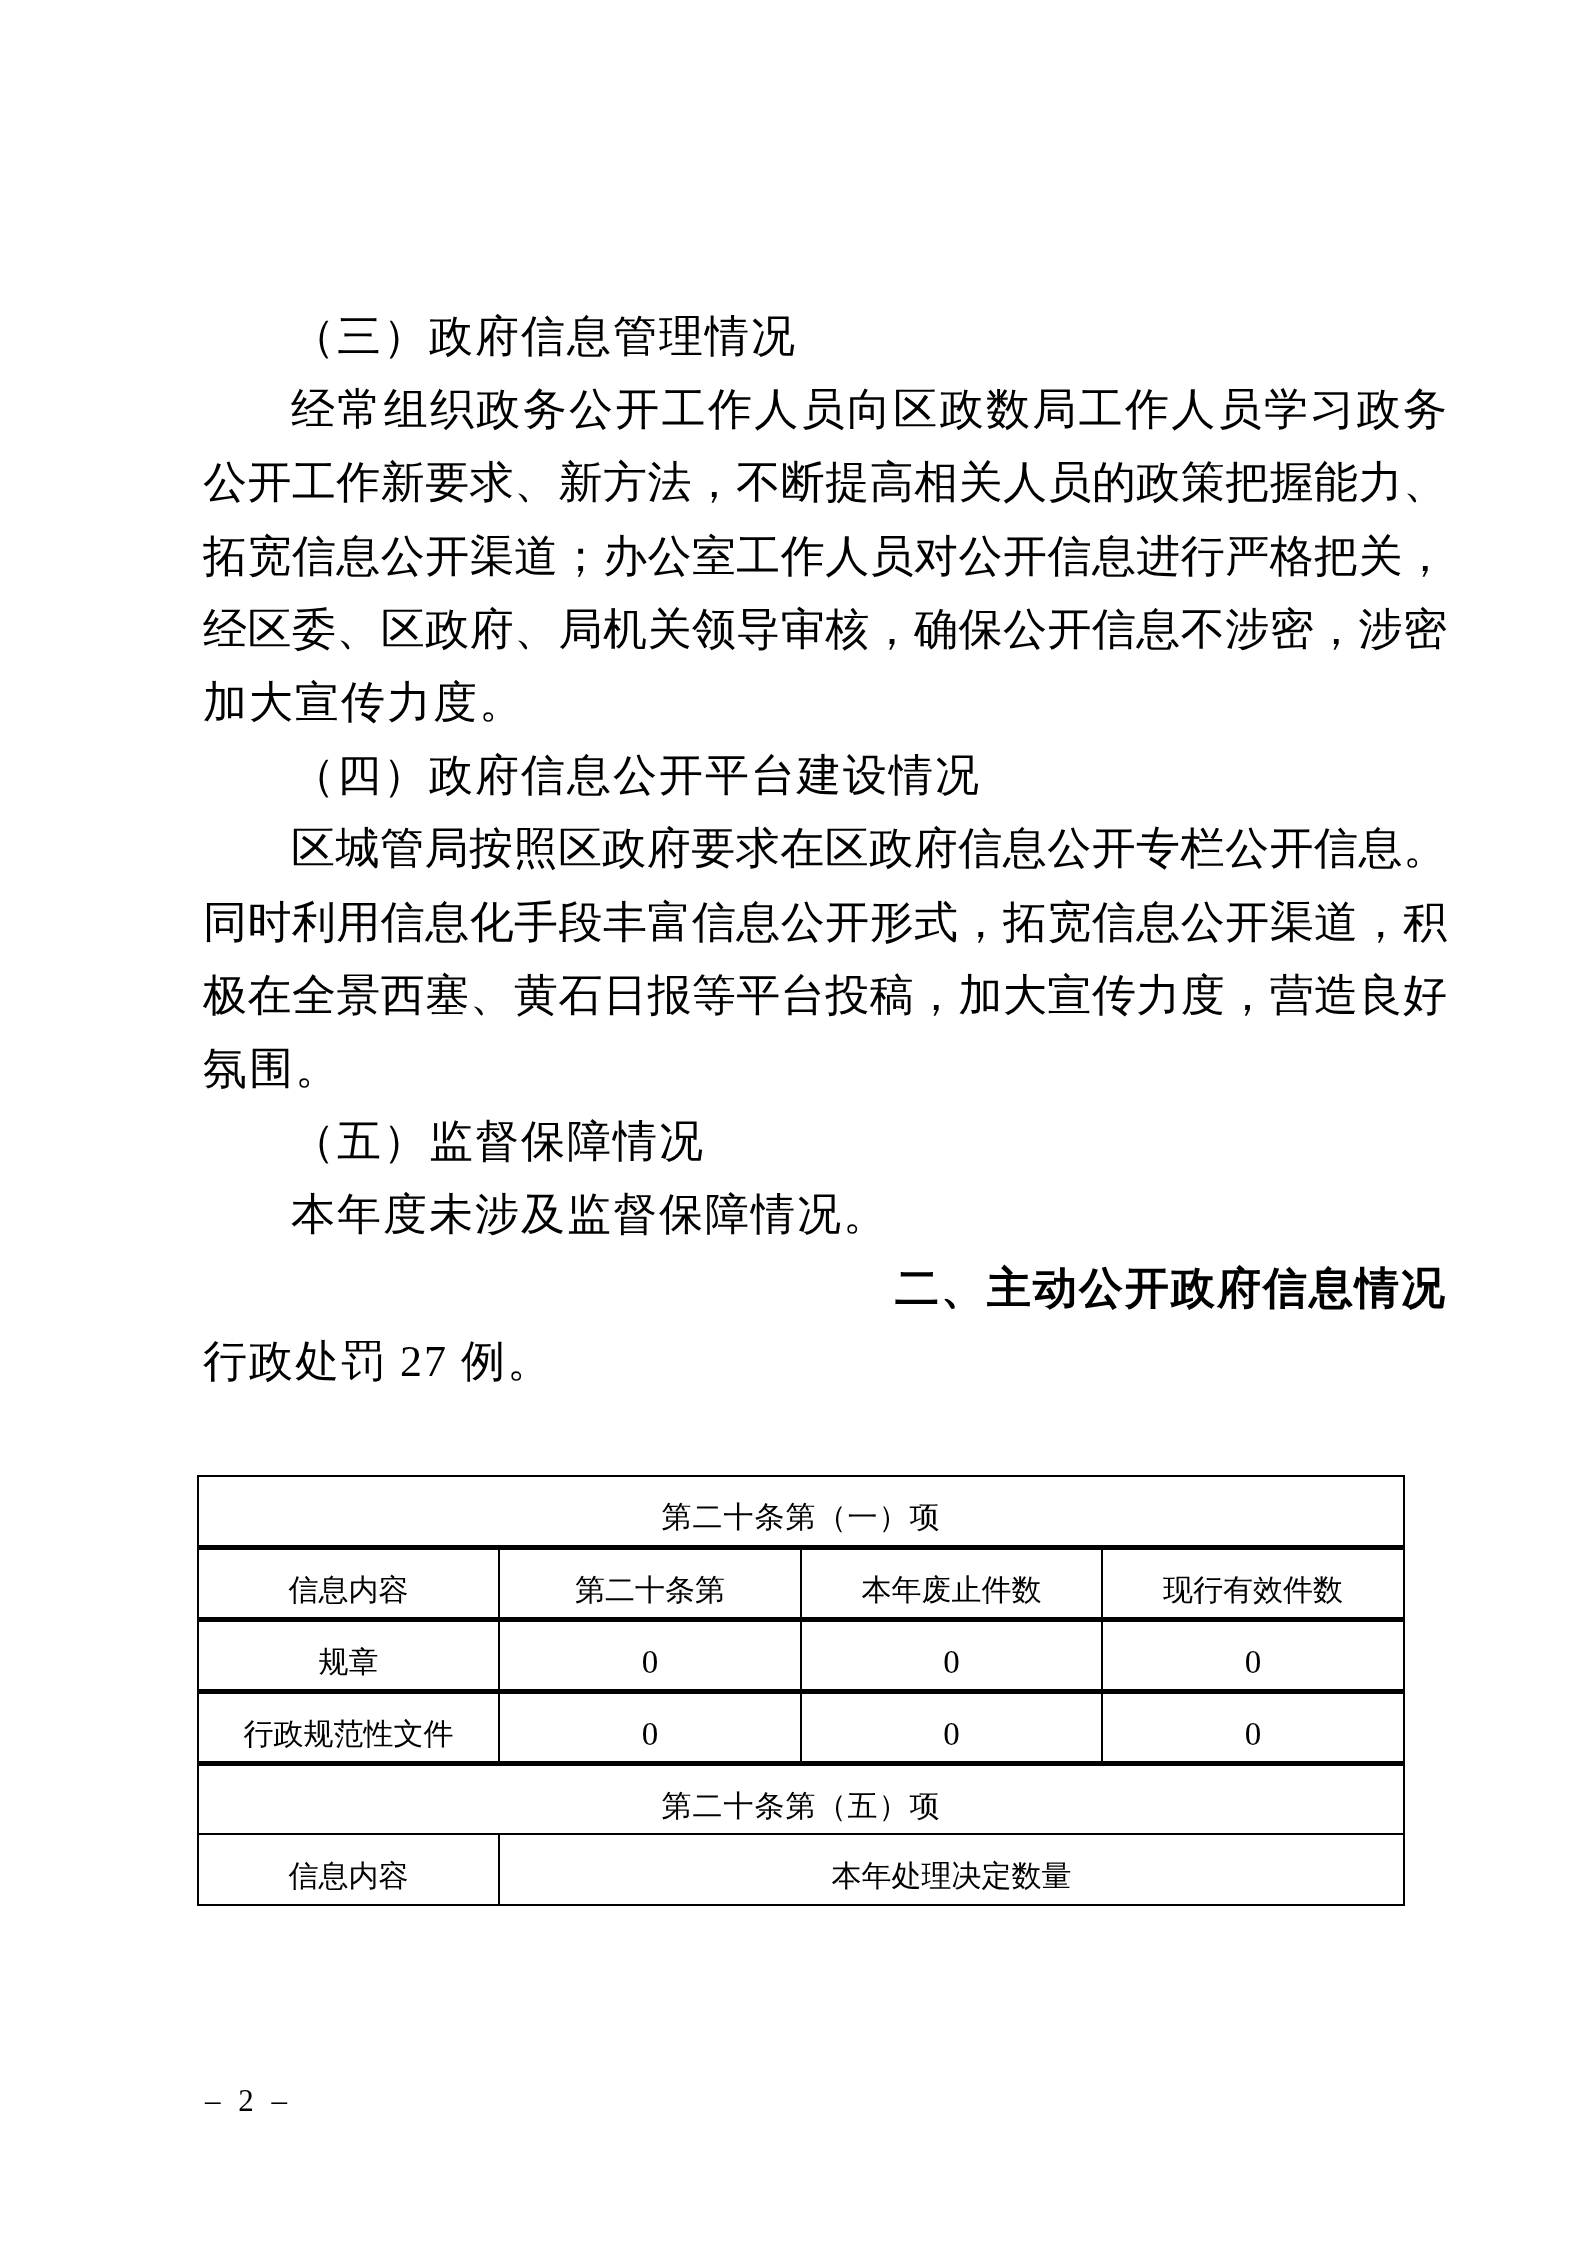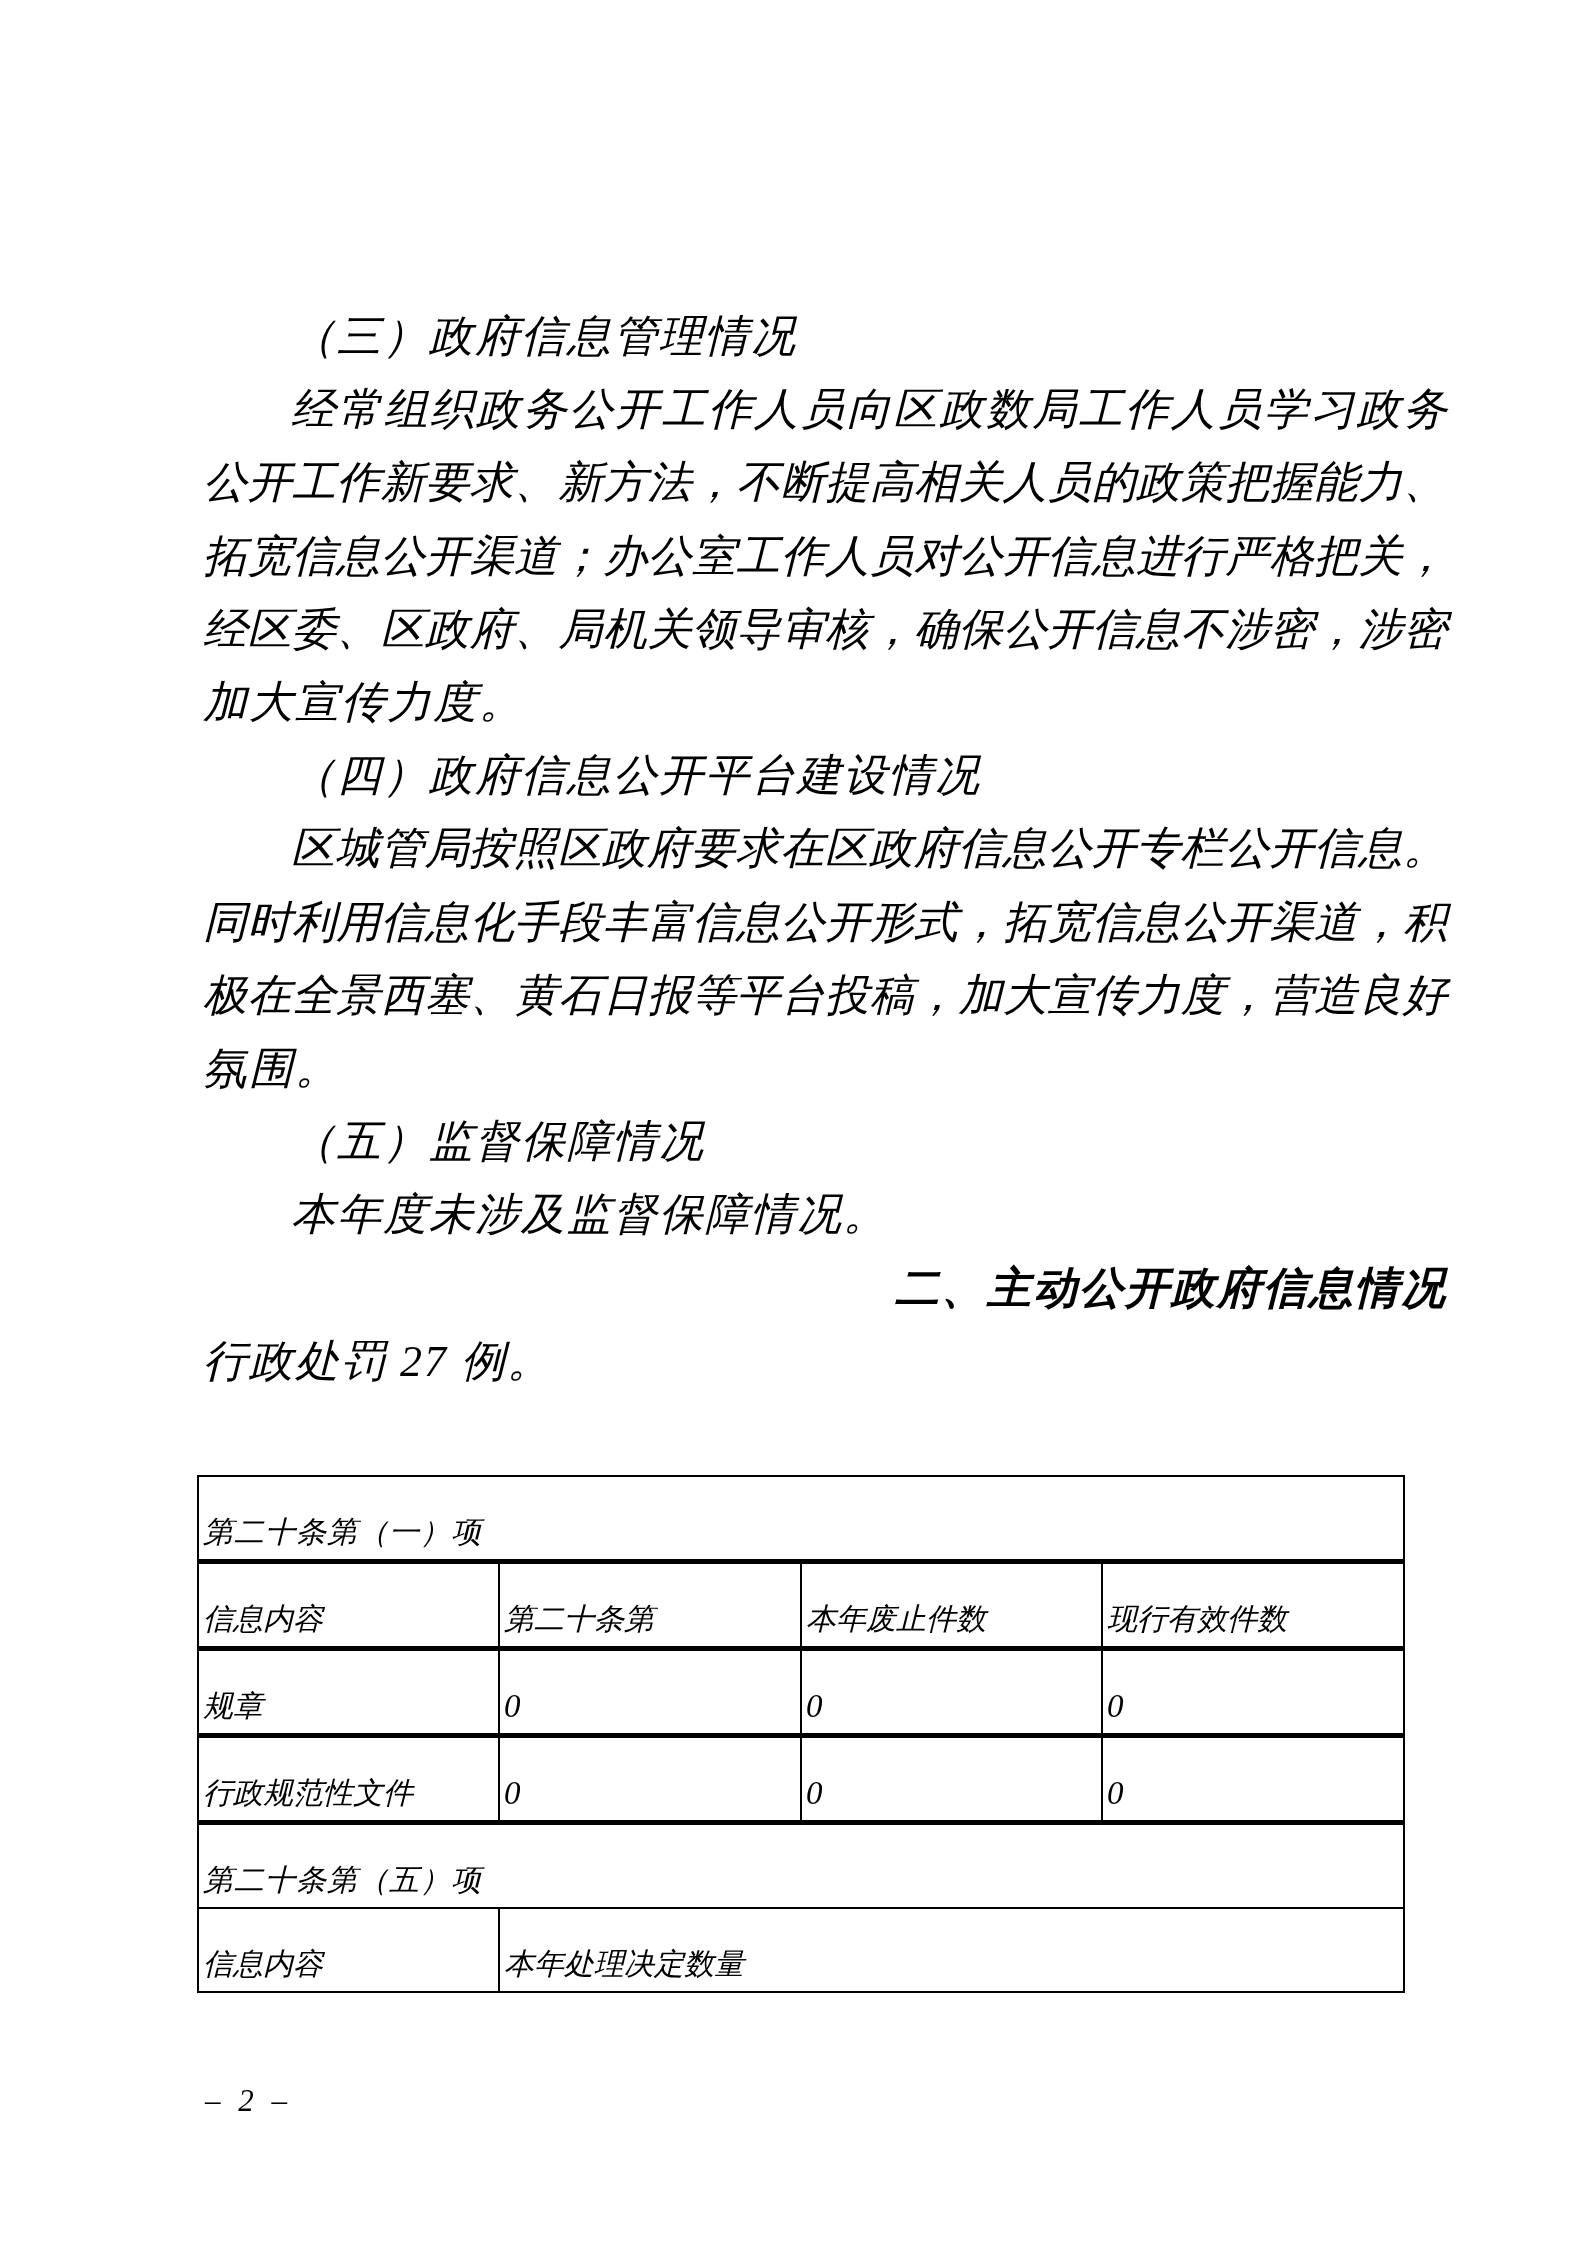--- a/index.html
+++ b/index.html
@@ -5,21 +5,20 @@
   html, body { margin: 0; padding: 0; background: #ffffff; }
 
   .page {
     position: relative;
     width: 1523px;
     height: 2245px;
     background: #ffffff;
     color: #000000;
     overflow: hidden;
     font-family: "Liberation Serif", "DejaVu Serif", serif;
-    font-style: italic;
   }
 
   
   .textcol {
     position: absolute;
     left: 203px;
     top: 300px;
     width: 1244px;
   }
   .line {
@@ -55,23 +54,23 @@
     width: 1206px;
     border-collapse: collapse;
     table-layout: fixed;
     border: 2px solid #000;
     font-size: 30px;
   }
   .report-table td {
     border: 2px solid #000;
     box-sizing: border-box;
     height: 71px;
-    text-align: left;
+    text-align: center;
     vertical-align: middle;
-    padding: 35px 4px 6px 4px;
+    padding: 20px 4px 6px 4px;
     overflow: hidden;
   }
   .report-table tr.thick td { border-bottom-width: 5px; }
   .report-table td.num {
     font-size: 33px;
     font-family: "Liberation Serif", "DejaVu Serif", serif;
   }
   .report-table td.cap { letter-spacing: 1px; }
 
   

